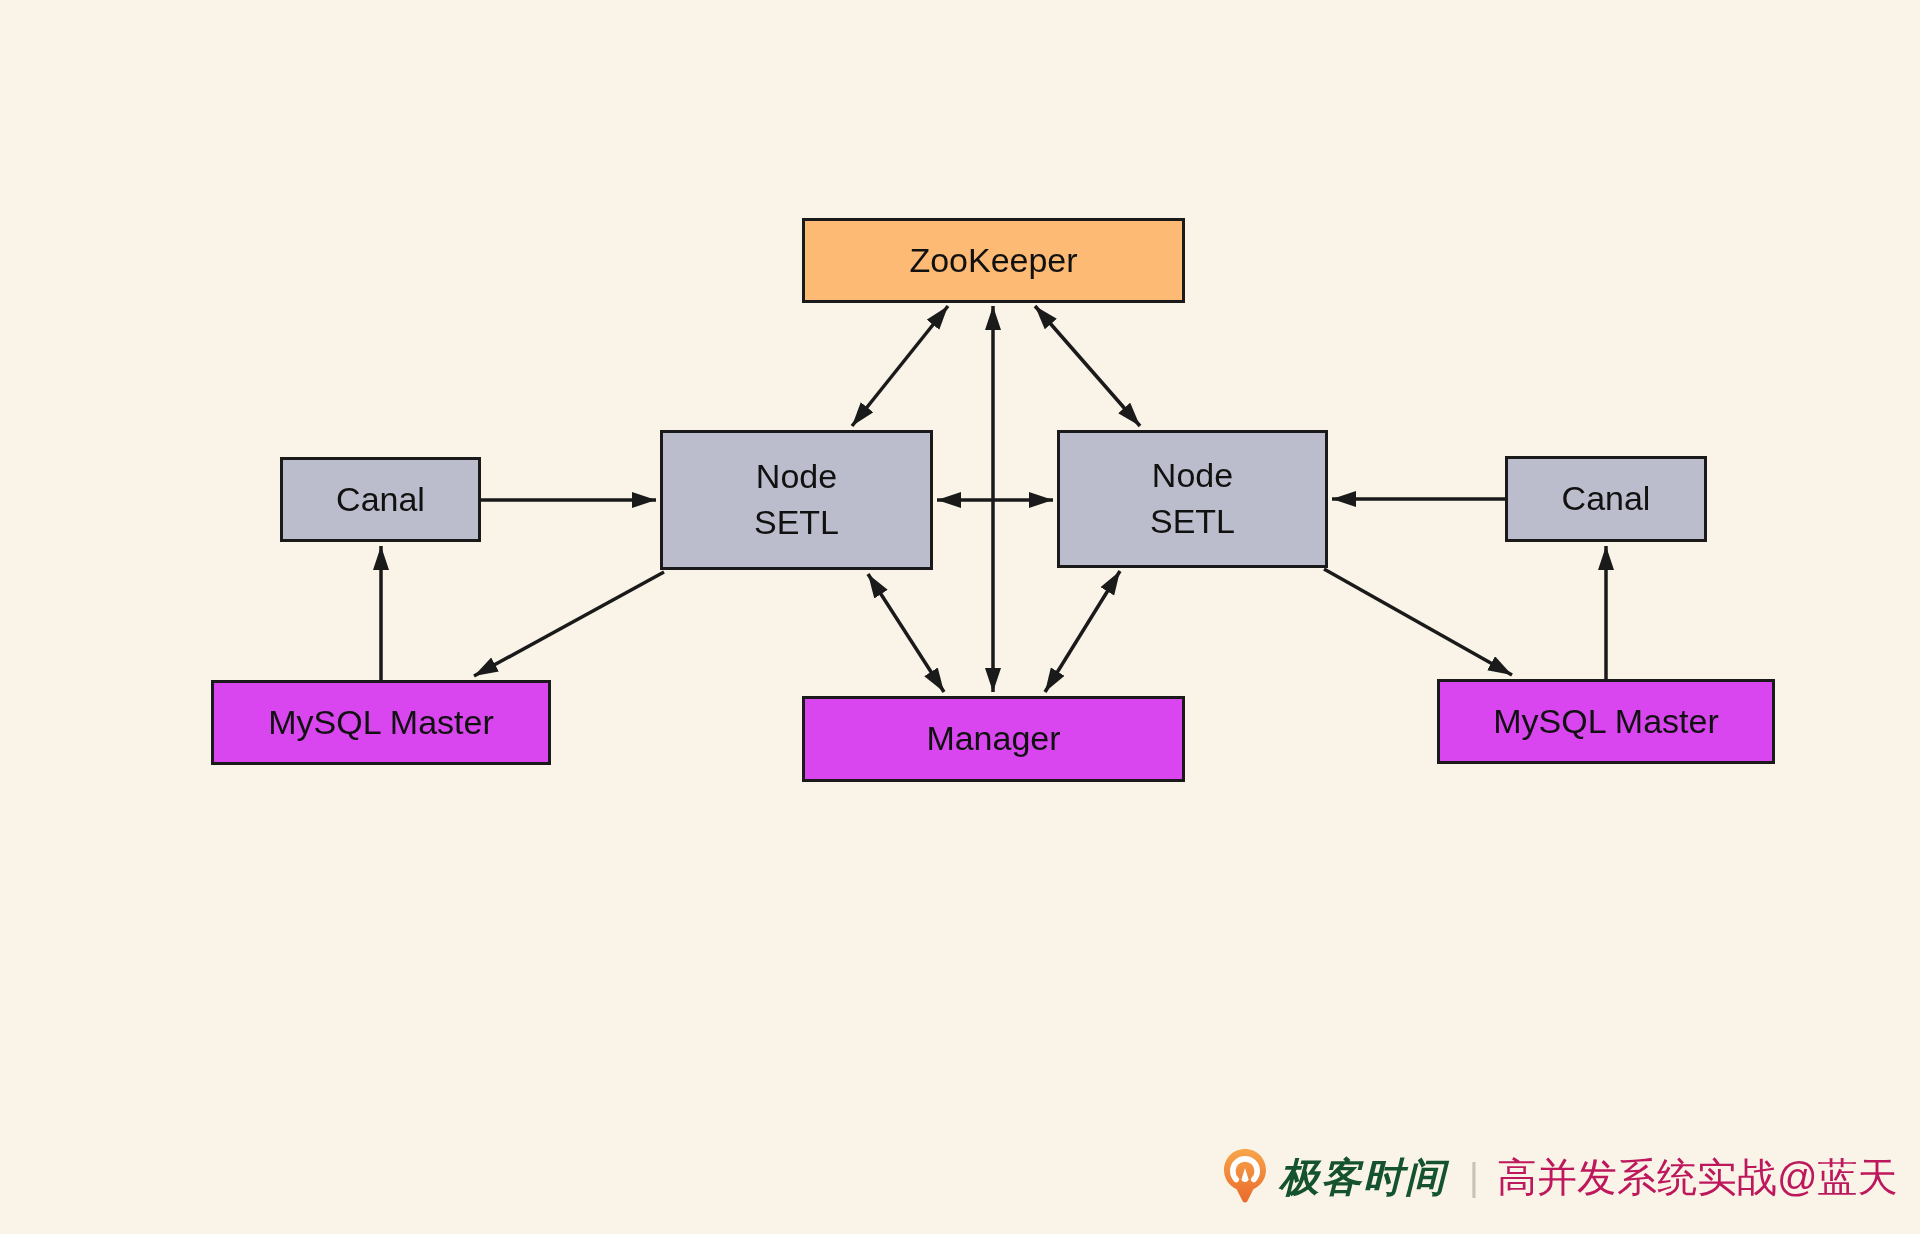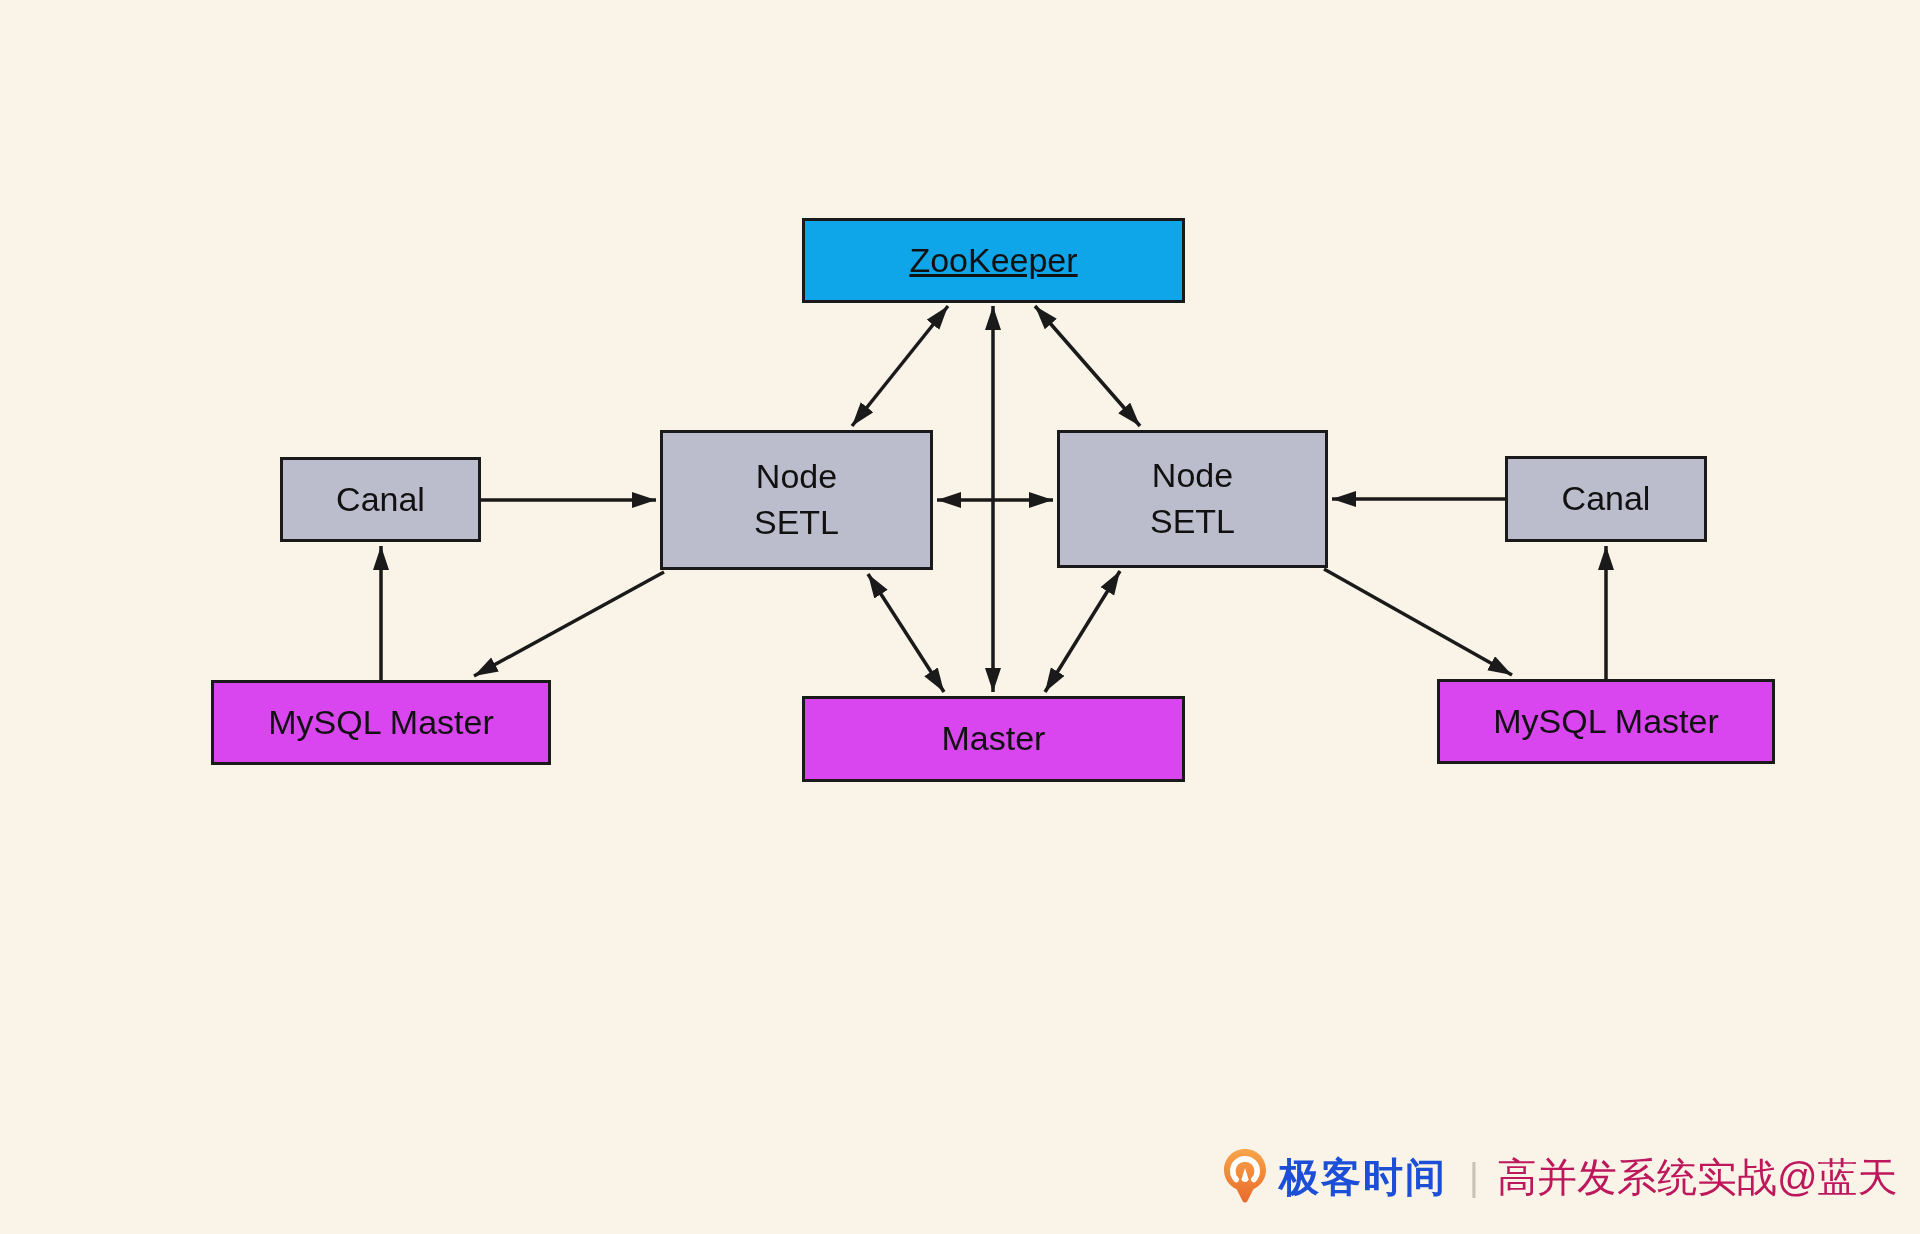--- a/index.html
+++ b/index.html
@@ -22,40 +22,41 @@
     border: 3px solid #1a1a1a;
     display: flex;
     align-items: center;
     justify-content: center;
     text-align: center;
     font-size: 34px;
     line-height: 1.35;
     color: #111111;
     white-space: pre-line;
   }
-  .fill-highlight { background: #0ea5e9; text-decoration: underline; }
+  .fill-highlight { background: #fdba74; }
   .fill-component { background: #bcbdcc; }
   .fill-plain     { background: #d946ef; }
 
   .watermark {
     position: absolute;
     left: 1222px;
     top: 1146px;
     height: 62px;
     display: flex;
     align-items: center;
   }
   .wm-logo { width: 46px; height: 58px; flex: 0 0 auto; }
   .wm-brand {
     margin-left: 11px;
     font-size: 40px;
     font-weight: 600;
-    color: #1d4ed8;
+    color: #14532d;
     letter-spacing: 2px;
     white-space: nowrap;
+    font-style: italic;
   }
   .wm-divider {
     margin: 0 18px 0 22px;
     font-size: 38px;
     font-weight: 300;
     color: #c9c3b6;
   }
   .wm-credit {
     font-size: 40px;
     font-weight: 400;
@@ -111,21 +112,21 @@
 SETL</div>
 
   <div class="box fill-component" style="left:280px; top:457px; width:201px; height:85px;">Canal</div>
 
   <div class="box fill-component" style="left:1505px; top:456px; width:202px; height:86px;">Canal</div>
 
   <div class="box fill-plain" style="left:211px; top:680px; width:340px; height:85px;">MySQL Master</div>
 
   <div class="box fill-plain" style="left:1437px; top:679px; width:338px; height:85px;">MySQL Master</div>
 
-  <div class="box fill-plain" style="left:802px; top:696px; width:383px; height:86px;">Master</div>
+  <div class="box fill-plain" style="left:802px; top:696px; width:383px; height:86px;">Manager</div>
 
   <div class="watermark">
     <svg class="wm-logo" viewBox="0 0 46 58">
       <defs>
         <linearGradient id="wmlg" x1="0" y1="0" x2="0" y2="1">
           <stop offset="0" stop-color="#f8a54b"></stop>
           <stop offset="1" stop-color="#e96a2b"></stop>
         </linearGradient>
       </defs>
       <path d="M23 1 C11.2 1 2 10.2 2 22 c0 8.8 5.3 15.8 12.6 19.3 L20.8 53.5 a2.8 2.8 0 0 0 4.4 0 L31.4 41.3 C38.7 37.8 44 30.8 44 22 44 10.2 34.8 1 23 1 Z" fill="url(#wmlg)"></path>

